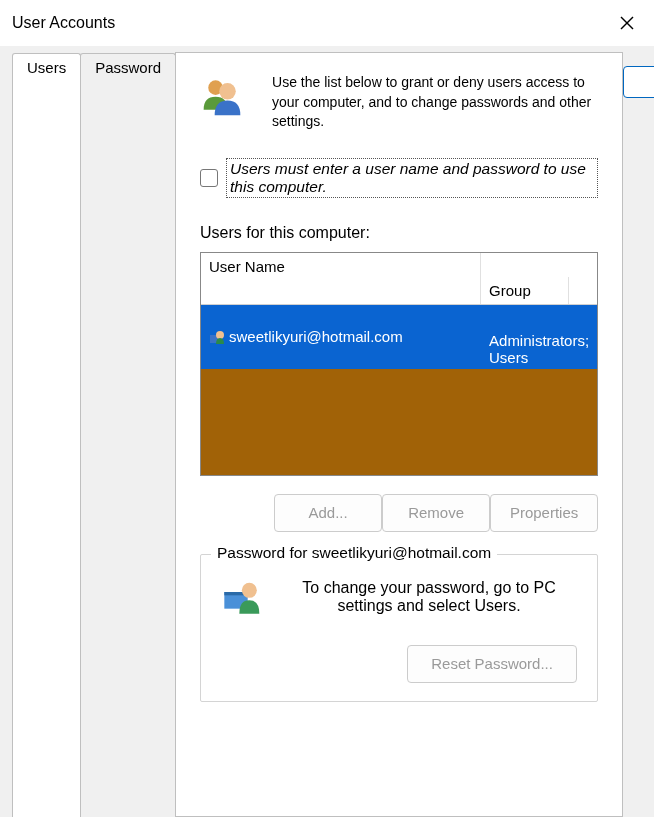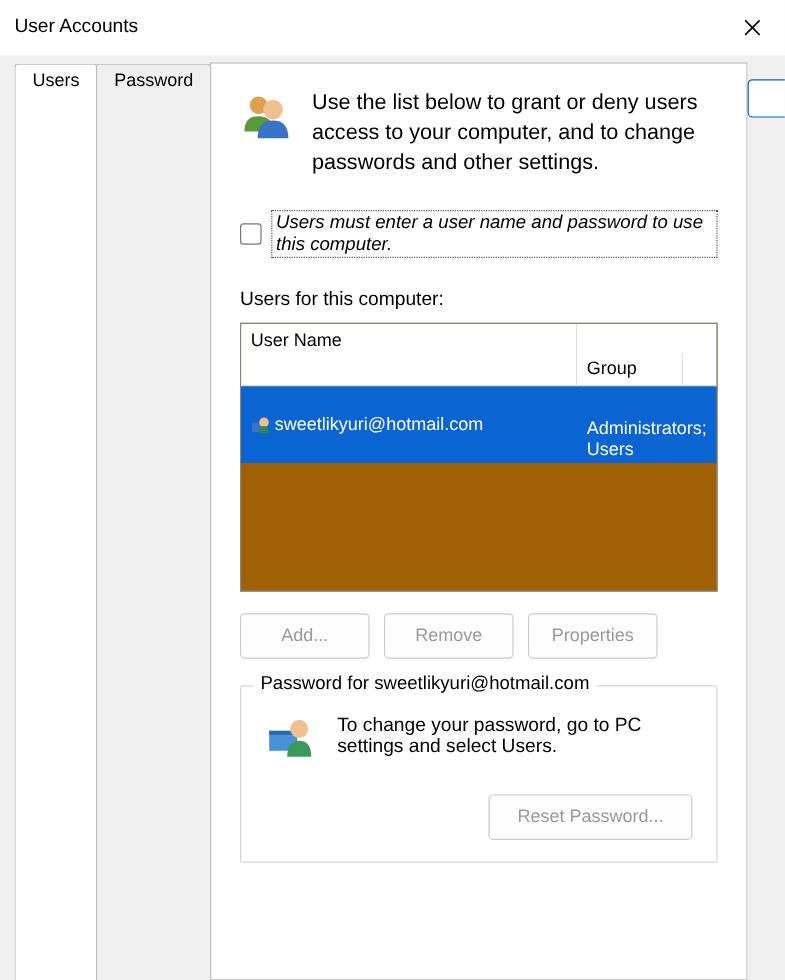--- a/index.html
+++ b/index.html
@@ -80,21 +80,21 @@
       flex-direction: column;
     }
 
     .intro-row {
       display: flex;
       align-items: flex-start;
       gap: 16px;
       margin-bottom: 26px;
     }
     .intro-icon { width: 44px; height: 44px; flex-shrink: 0; }
-    .intro-text { font-size: 18px; line-height: 1.4; }
+    .intro-text { font-size: 14px; line-height: 1.4; margin-left: 12px; }
 
     .checkbox-row {
       display: flex;
       align-items: center;
       gap: 8px;
       margin-bottom: 26px;
     }
     .checkbox {
       width: 18px;
       height: 18px;
@@ -152,21 +152,21 @@
       display: flex;
       align-items: center;
       gap: 4px;
     }
     .cell.col-name { width: 280px; }
     .cell.col-group { flex: 1; }
     .user-row-icon { width: 16px; height: 16px; flex-shrink: 0; }
 
     .btn-row {
       display: flex;
-      gap: 12px;
+      justify-content: flex-end;
       margin-top: 18px;
       margin-bottom: 22px;
     }
     .btn {
       min-width: 108px;
       height: 38px;
       border: 1px solid #ccc;
       background: #fdfdfd;
       border-radius: 4px;
       font-size: 15px;
@@ -194,21 +194,21 @@
       padding: 0 6px;
       font-size: 15.5px;
     }
     .pwd-row {
       display: flex;
       align-items: center;
       gap: 20px;
       margin-bottom: 28px;
     }
     .pwd-icon { width: 40px; height: 40px; flex-shrink: 0; }
-    .pwd-text { font-size: 16px; }
+    .pwd-text { font-size: 16px; text-align: center; }
     .pwd-btn-row { display: flex; justify-content: flex-end; }
     .pwd-btn-row .btn { min-width: 170px; }
 
     .footer {
       display: flex;
       justify-content: flex-end;
       gap: 10px;
       padding: 14px 14px 14px 0;
       background: #f0f0f0;
     }

